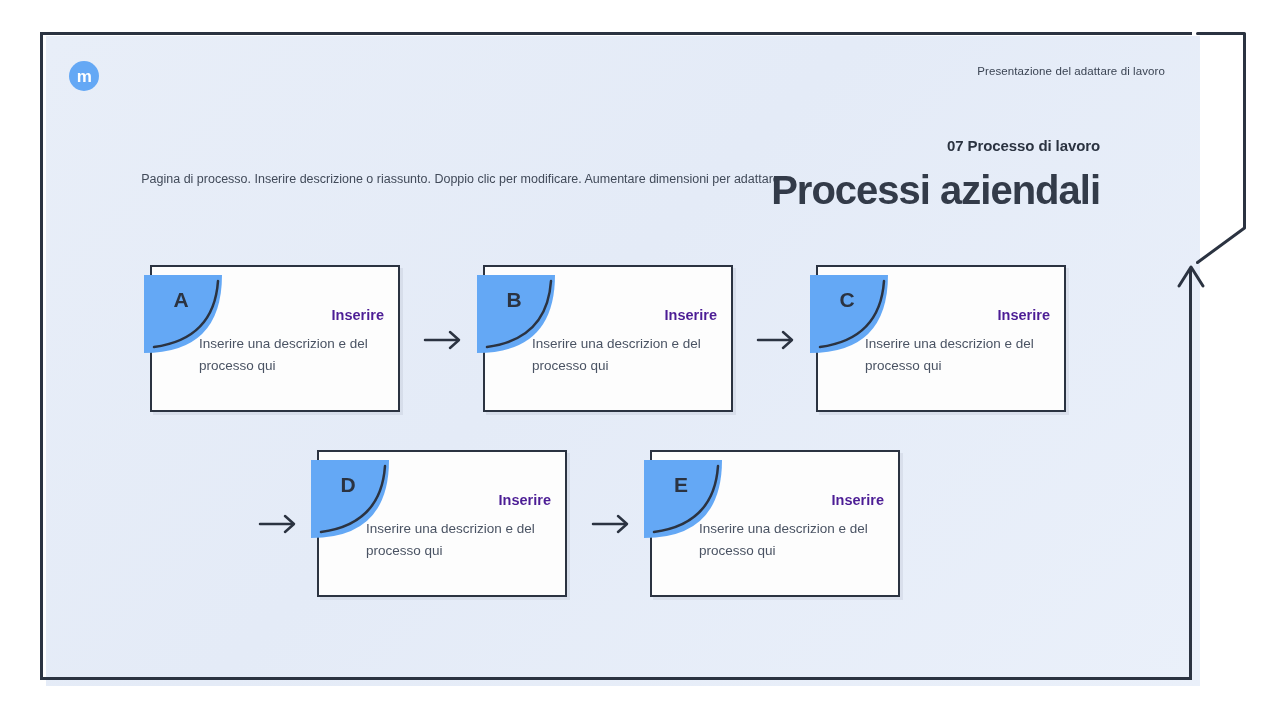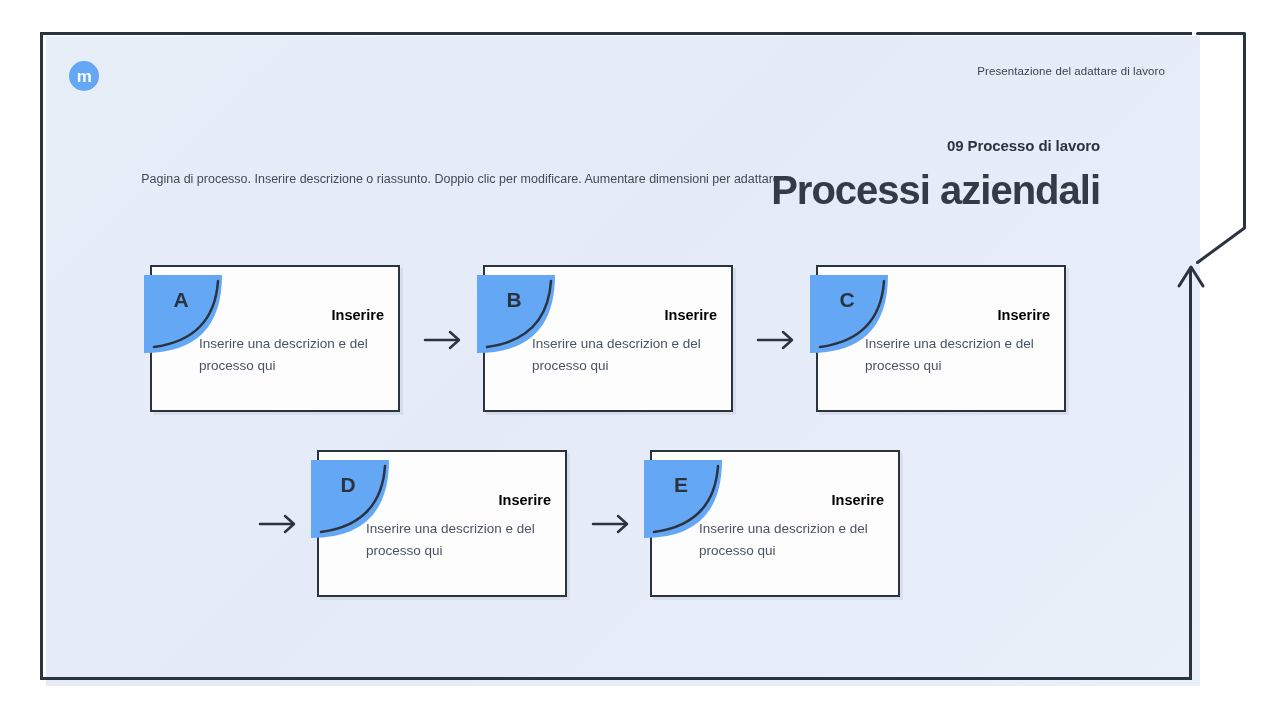--- a/index.html
+++ b/index.html
@@ -131,21 +131,21 @@
     font-size:21px;
     font-weight:600;
     color:#2b3341;
     line-height:1;
   }
   .card-head {
     position:absolute;
     right:14px; top:40px;
     font-size:14.5px;
     font-weight:700;
-    color:#000000;
+    color:#4c1d95;
   }
   .card-body {
     position:absolute;
     right:14px; top:66px;
     width:185px;
     text-align:left;
     font-size:13.5px;
     color:#4a5363;
     line-height:1.62;
   }
@@ -179,21 +179,21 @@
 
   <svg class="ribbon" viewBox="0 0 50 232">
     <path d="M1.5 1.5 L48.5 1.5 L48.5 196 L1.5 230.5" fill="none" stroke="#2b3341" stroke-width="3" stroke-linejoin="round" stroke-linecap="round"></path>
   </svg>
 
   <div class="logo">
     <span>m</span>
   </div>
 
   <div class="kicker">Presentazione del adattare di lavoro</div>
-  <div class="subtitle">09 Processo di lavoro</div>
+  <div class="subtitle">07 Processo di lavoro</div>
   <div class="lead">Pagina di processo. Inserire descrizione o riassunto. Doppio clic per modificare. Aumentare dimensioni per adattare</div>
   <div class="title">Processi aziendali</div>
 
   <div class="card" id="card-a">
     <svg class="badge" viewBox="0 0 78 78">
       <path d="M0 0 H78 Q78 78 0 78 Z" fill="#64a8f5"></path>
       <path d="M74 6 Q70 64 10 72" fill="none" stroke="#2b3341" stroke-width="2.5" stroke-linecap="round"></path>
     </svg>
     <div class="badge-letter">A</div>
     <div class="card-head">Inserire</div>

